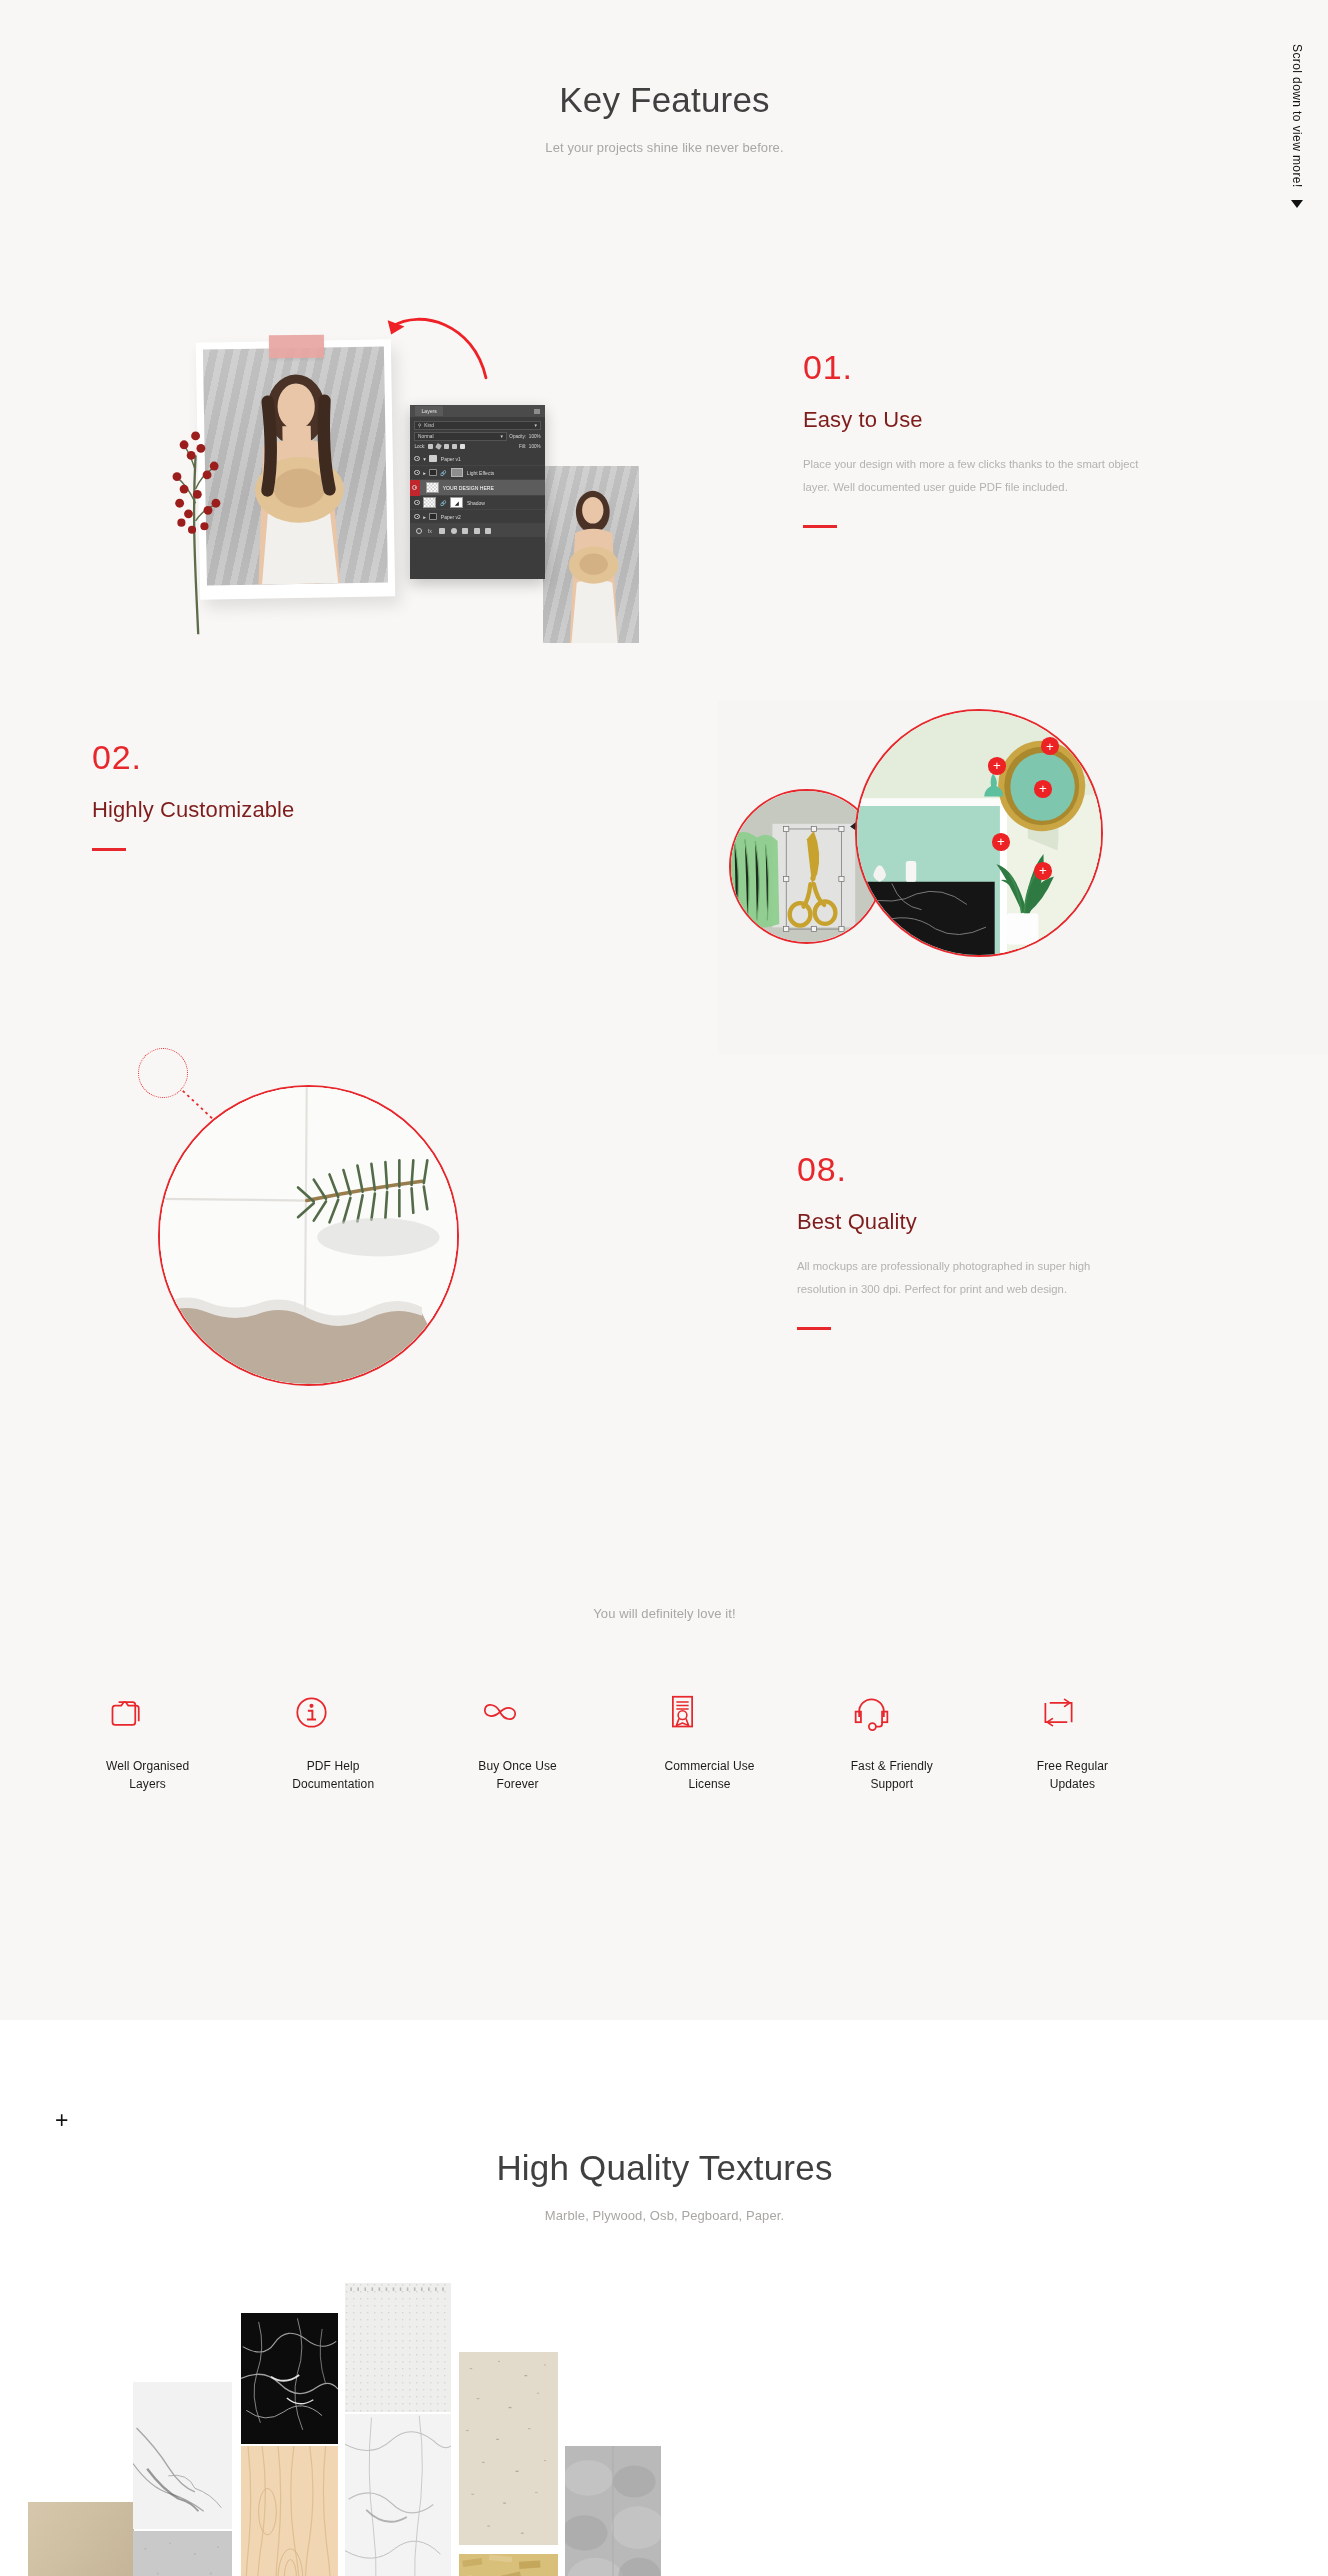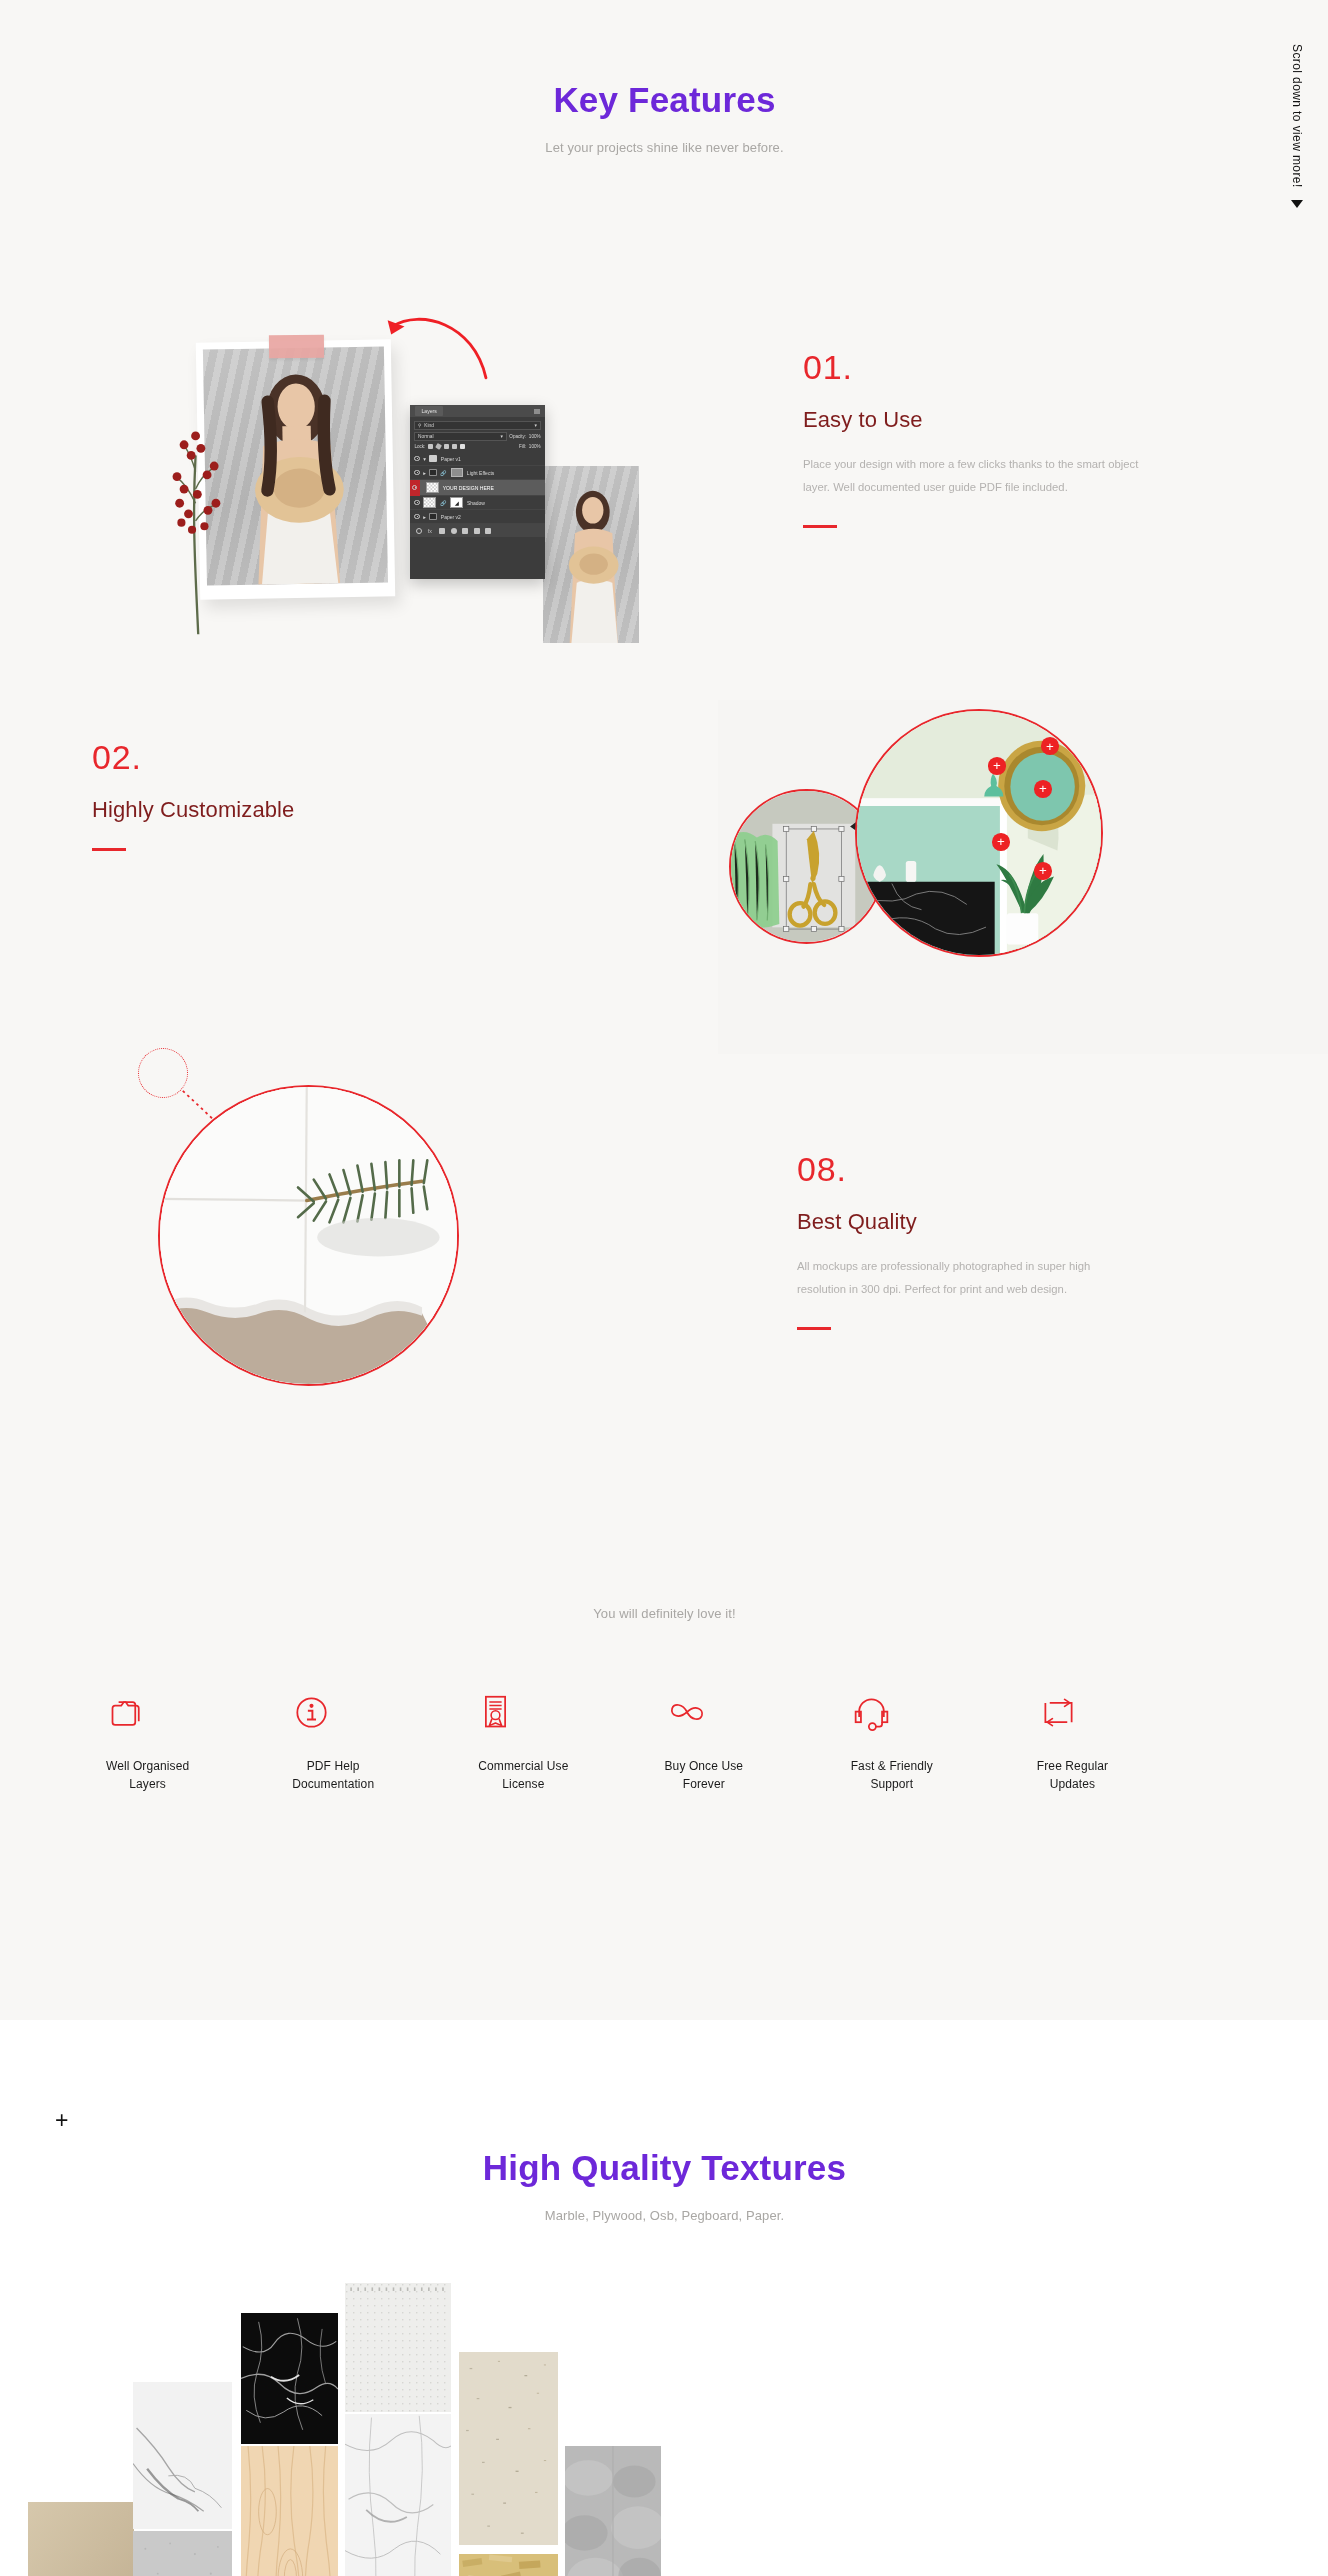--- a/index.html
+++ b/index.html
@@ -21,21 +21,21 @@
   }
   .scroll-hint .vtext {
     writing-mode: vertical-rl;
     font-size:12px; letter-spacing:0.4px; color:#111; white-space:nowrap;
   }
   .scroll-hint .tri {
     width:0;height:0;border-left:6.2px solid transparent;border-right:6.2px solid transparent;
     border-top:8.9px solid #111;
   }
 
-  .sec-title { text-align:center; font-weight:700; font-size:35px; letter-spacing:0.2px; color:#6d28d9;}
+  .sec-title { text-align:center; font-weight:400; font-size:35px; letter-spacing:0.2px; color:#404040;}
   .sec-sub { text-align:center; font-size:13px; color:#a9a7a4; margin-top:19.5px; letter-spacing:0.1px;}
 
   
   .feat { position:relative; }
   .fnum { font-size:34px; color:#e8272c; letter-spacing:0.9px; font-weight:400; line-height:1; }
   .ftitle { font-size:22px; font-weight:500; margin-top:23px; color:#7f1d1d; letter-spacing:0.1px;}
   .fdesc { font-size:11.3px; line-height:2.1; color:#b4b2b0; margin-top:19.5px; max-width:354px;}
   .frule { width:34px; height:2.7px; background:#e8272c; margin-top:25px;}
 
   
@@ -448,37 +448,37 @@
               <circle cx="22" cy="22" r="16" class="sr" stroke-width="2"></circle>
               <circle cx="22" cy="14.5" r="2.3" fill="#e8272c"></circle>
               <path d="M19 20 h4 v10 M18 30 h8" class="sr" stroke-width="2.2" stroke-linecap="square"></path>
             </svg>
           </div>
           <div class="icon-label">PDF Help<br>Documentation</div>
         </div>
 
         <div class="icon-cell">
           <div class="icon-box">
+            <svg width="44" height="28" viewBox="0 0 50 32">
+              <path d="M25 16 C 20 6, 10 6, 8 12 C 6 19, 15 25, 25 16 C 35 7, 44 13, 42 20 C 40 26, 30 26, 25 16 Z" class="sr" stroke-width="2"></path>
+            </svg>
+          </div>
+          <div class="icon-label">Buy Once Use<br>Forever</div>
+        </div>
+
+        <div class="icon-cell">
+          <div class="icon-box">
             <svg width="35" height="41" viewBox="0 0 40 46">
               <rect x="9" y="5" width="22" height="34" class="sr" stroke-width="2"></rect>
               <path d="M13 11 h14 M13 15 h14 M13 19 h14" class="sr" stroke-width="1.6"></path>
               <circle cx="20" cy="26" r="5" class="sr" stroke-width="1.8"></circle>
               <path d="M16 30 l-3 8 l7 -3 l7 3 l-3 -8" class="sr" stroke-width="1.8" stroke-linejoin="round"></path>
             </svg>
           </div>
           <div class="icon-label">Commercial Use<br>License</div>
-        </div>
-
-        <div class="icon-cell">
-          <div class="icon-box">
-            <svg width="44" height="28" viewBox="0 0 50 32">
-              <path d="M25 16 C 20 6, 10 6, 8 12 C 6 19, 15 25, 25 16 C 35 7, 44 13, 42 20 C 40 26, 30 26, 25 16 Z" class="sr" stroke-width="2"></path>
-            </svg>
-          </div>
-          <div class="icon-label">Buy Once Use<br>Forever</div>
         </div>
 
         <div class="icon-cell">
           <div class="icon-box">
             <svg width="41" height="37" viewBox="0 0 46 42">
               <path d="M9 26 v-6 a14 14 0 0 1 28 0 v6" class="sr" stroke-width="2"></path>
               <rect x="5" y="20" width="6" height="12" class="sr" stroke-width="2"></rect>
               <rect x="35" y="20" width="6" height="12" class="sr" stroke-width="2"></rect>
               <path d="M35 32 v2 a3 3 0 0 1 -3 3 h-4" class="sr" stroke-width="2"></path>
               <circle cx="24" cy="37" r="4" class="sr" stroke-width="2"></circle>

